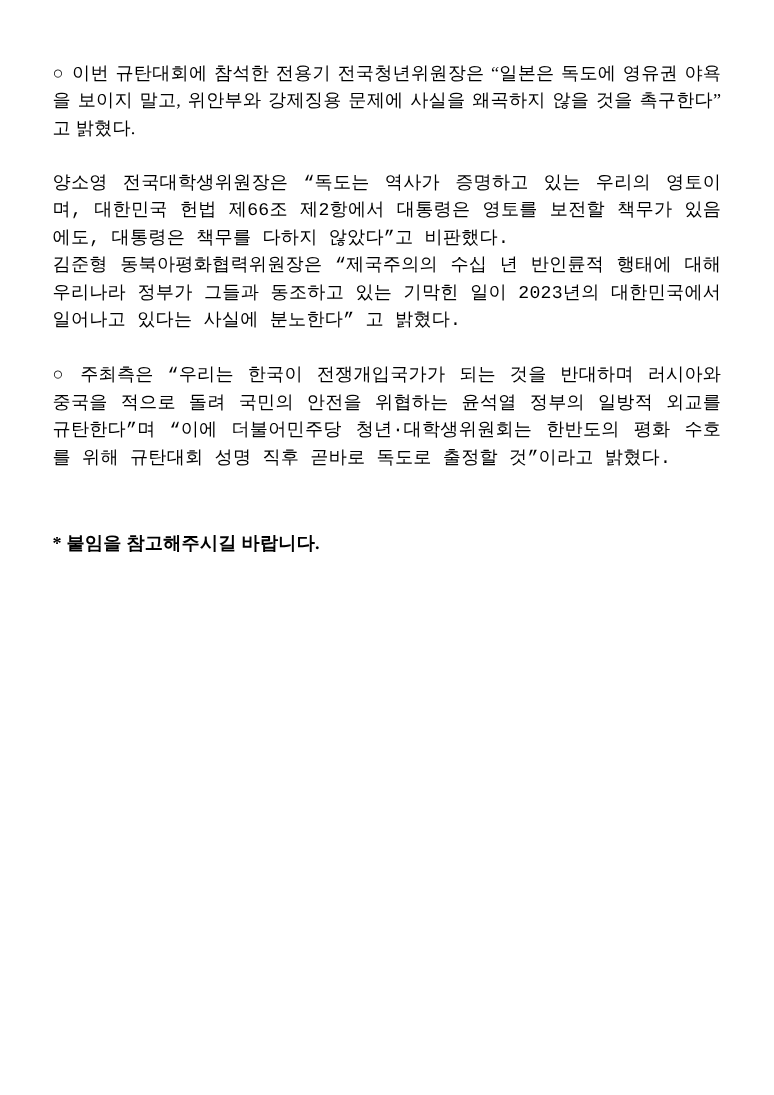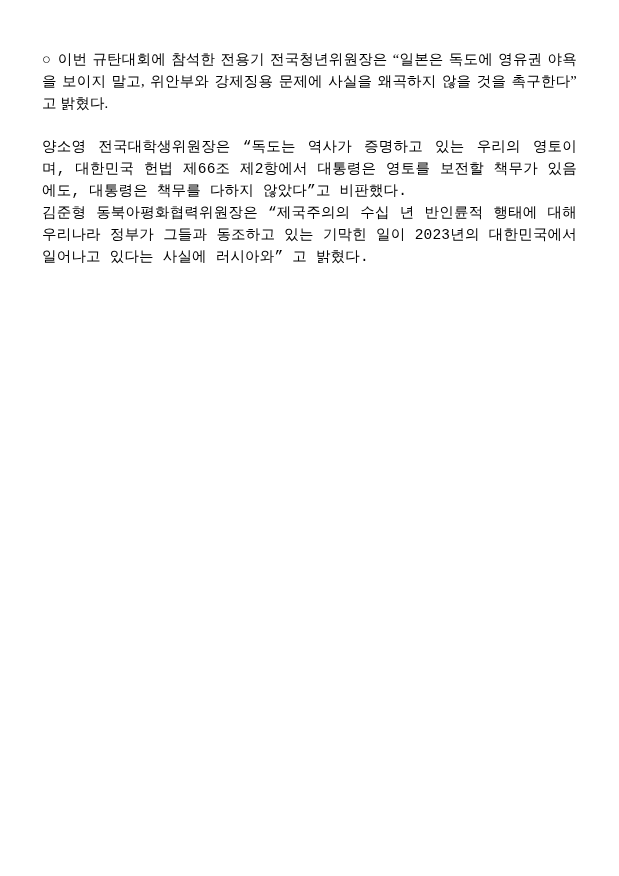--- a/index.html
+++ b/index.html
@@ -40,18 +40,20 @@
 </style>
 </head>
 <body>
 
 <div class="page">
 
   <p class="para">○ 이번 규탄대회에 참석한 전용기 전국청년위원장은 “일본은 독도에 영유권 야욕을 보이지 말고, 위안부와 강제징용 문제에 사실을 왜곡하지 않을 것을 촉구한다” 고 밝혔다.</p>
 
   <div class="block-gap">
     <p class="para">양소영 전국대학생위원장은 “독도는 역사가 증명하고 있는 우리의 영토이며, 대한민국 헌법 제66조 제2항에서 대통령은 영토를 보전할 책무가 있음에도, 대통령은 책무를 다하지 않았다”고 비판했다.</p>
-    <p class="para">김준형 동북아평화협력위원장은 “제국주의의 수십 년 반인륜적 행태에 대해 우리나라 정부가 그들과 동조하고 있는 기막힌 일이 2023년의 대한민국에서 일어나고 있다는 사실에 러시아와” 고 밝혔다.</p>
+    <p class="para">김준형 동북아평화협력위원장은 “제국주의의 수십 년 반인륜적 행태에 대해 우리나라 정부가 그들과 동조하고 있는 기막힌 일이 2023년의 대한민국에서 일어나고 있다는 사실에 분노한다” 고 밝혔다.</p>
   </div>
 
+  <p class="para block-gap">○ 주최측은 “우리는 한국이 전쟁개입국가가 되는 것을 반대하며 러시아와 중국을 적으로 돌려 국민의 안전을 위협하는 윤석열 정부의 일방적 외교를 규탄한다”며 “이에 더불어민주당 청년·대학생위원회는 한반도의 평화 수호를 위해 규탄대회 성명 직후 곧바로 독도로 출정할 것”이라고 밝혔다.</p>
 
+  <p class="note">* 붙임을 참고해주시길 바랍니다.</p>
 
 </div>
 
 </body></html>

